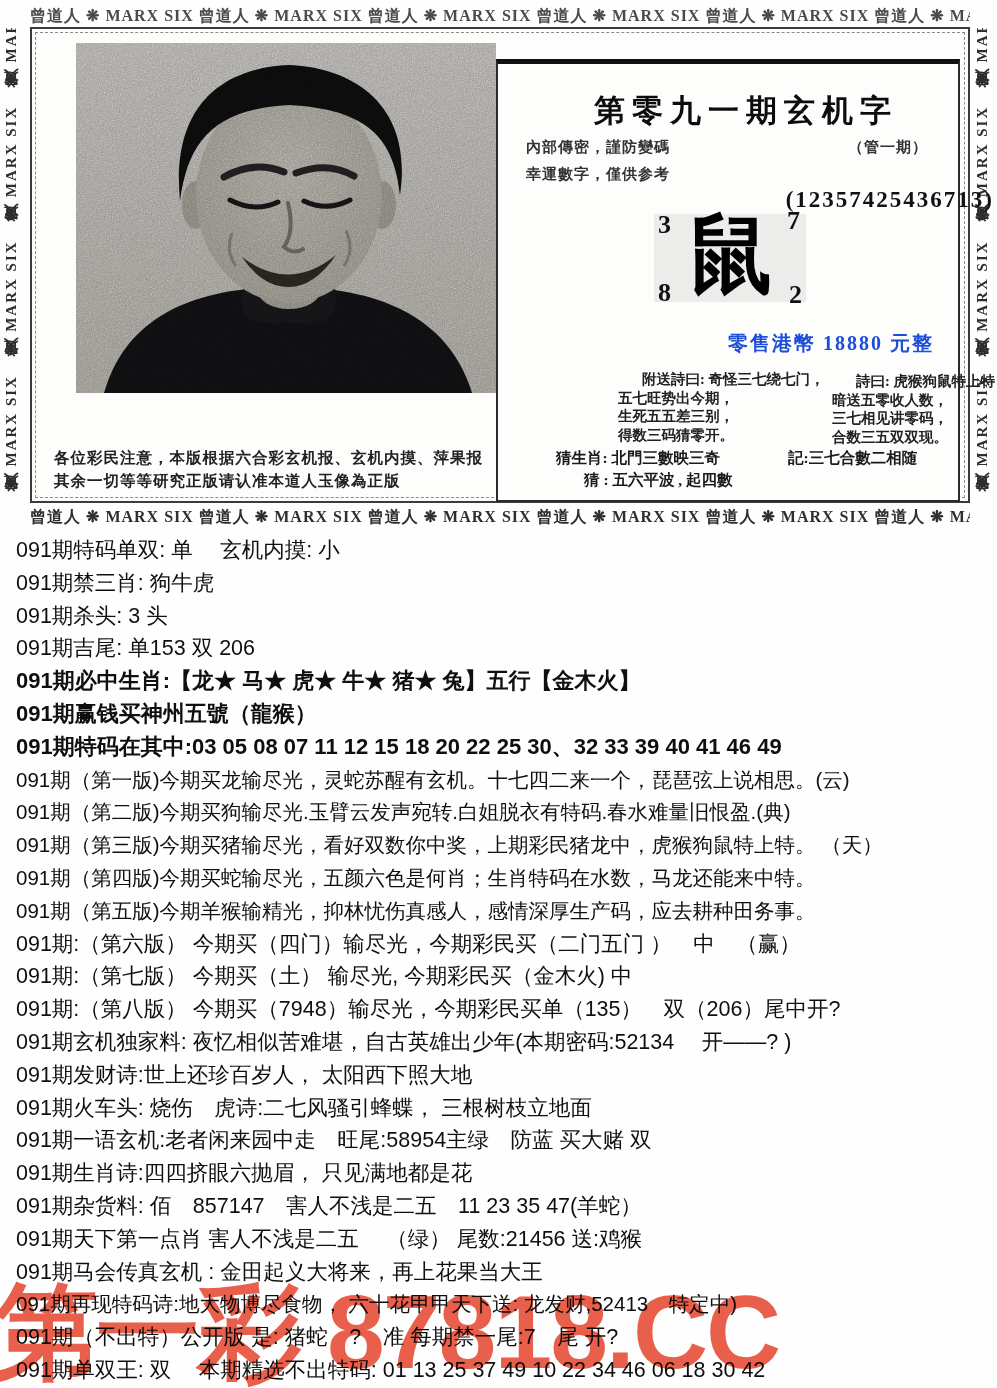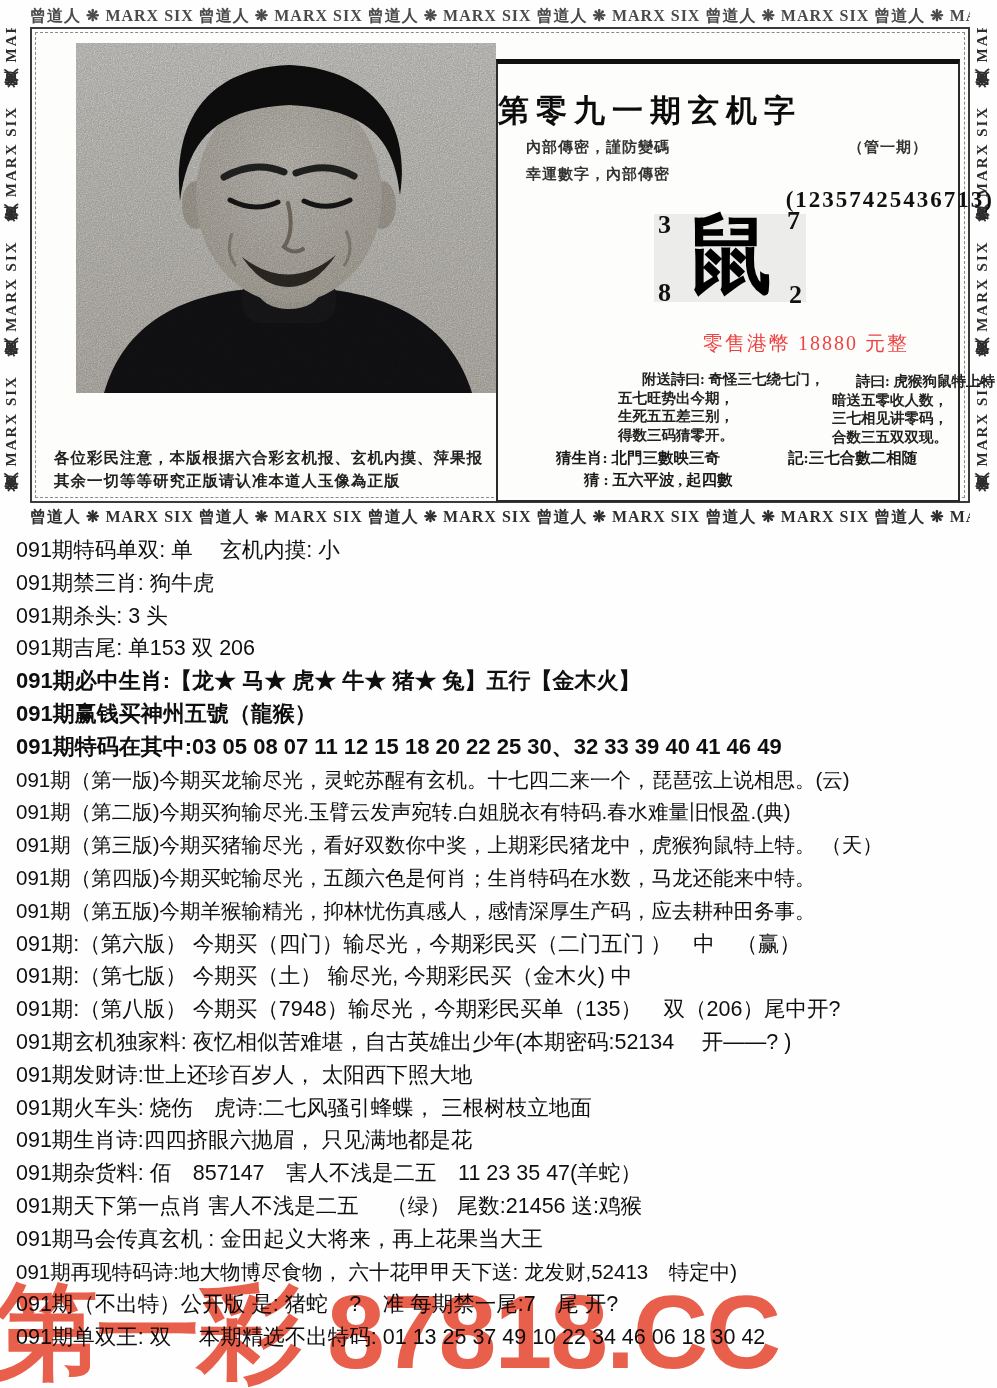--- a/index.html
+++ b/index.html
@@ -44,21 +44,21 @@
     letter-spacing:1px;color:#222;white-space:nowrap;
   }
   .note1{top:419px;}
   .note2{top:442px;}
   
   .mystery{
     position:absolute;left:464px;top:30px;width:460px;height:436px;
     border:2px solid #2a2a2a;border-top:5px solid #111;background:#fdfdfc;
   }
   .m-title{
-    position:absolute;top:26px;left:0;width:100%;text-align:left;
+    position:absolute;top:26px;left:18px;width:100%;text-align:center;
     font-family:"Liberation Serif",serif;font-weight:bold;font-size:31px;
     letter-spacing:7px;color:#0c0c0c;
   }
   .m-sub{position:absolute;font-family:"Liberation Serif",serif;font-weight:bold;
     font-size:15px;color:#333;letter-spacing:1px;white-space:nowrap;}
   .m-sub1{top:74px;left:28px;}
   .m-sub1b{top:74px;right:30px;}
   .m-sub2{top:101px;left:28px;}
   .m-lucky{
     position:absolute;top:123px;left:0;width:100%;text-align:right;
@@ -71,23 +71,23 @@
     font-family:"Liberation Serif",serif;font-weight:bold;font-size:86px;
     line-height:110px;color:#000;
   }
   .zc{position:absolute;font-family:"Liberation Serif",serif;font-size:26px;
     font-weight:bold;color:#111;}
   .zc.tl{left:4px;top:-4px;}
   .zc.tr{right:6px;top:-8px;}
   .zc.bl{left:4px;bottom:-6px;}
   .zc.br{right:4px;bottom:-8px;}
   .m-price{
-    position:absolute;top:266px;left:205px;
-    font-family:"Liberation Serif",serif;font-weight:normal;font-size:20px;
-    letter-spacing:2px;color:#ef4444;white-space:nowrap;
+    position:absolute;top:266px;left:230px;
+    font-family:"Liberation Serif",serif;font-weight:bold;font-size:20px;
+    letter-spacing:2px;color:#1d4ed8;white-space:nowrap;
   }
   .poems{position:absolute;top:306px;left:0;width:100%;}
   .poem-label{font-family:"Liberation Serif",serif;font-weight:bold;font-size:14.5px;color:#222;padding-left:24px;}
   .poem-line{font-family:"Liberation Serif",serif;font-weight:bold;font-size:14.5px;
     color:#222;line-height:18.5px;white-space:nowrap;}
   .pl{position:absolute;left:46px;top:0;}
   .pl .poem-line{margin-left:74px;}
   .pl .first{display:inline-block;margin-left:0;}
   .pr{position:absolute;left:290px;top:2px;}
   .pr .poem-line{margin-left:44px;}
@@ -162,21 +162,21 @@
         <rect width="420" height="350" filter="url(#grain)" opacity="0.32"></rect>
       </svg>
     </div>
     <div class="photo-note note2">其余一切等等研究正版请认准本道人玉像為正版</div>
     <div class="photo-note note1">各位彩民注意，本版根据六合彩玄机报、玄机内摸、萍果报</div>
 
     <div class="mystery">
       <div class="m-title">第零九一期玄机字</div>
       <div class="m-sub m-sub1">內部傳密，謹防變碼</div>
       <div class="m-sub m-sub1b">（管一期）</div>
-      <div class="m-sub m-sub2">幸運數字，內部傳密</div>
+      <div class="m-sub m-sub2">幸運數字，僅供参考</div>
       <div class="m-lucky">(12357425436713)</div>
 
       <div class="zbox">
         <div class="zc tl">3</div>
         <div class="zc tr">7</div>
         <div class="zc bl">8</div>
         <div class="zc br">2</div>
         <div class="zchar">鼠</div>
       </div>
 
@@ -217,20 +217,21 @@
     <div class="line sm">091期（第二版)今期买狗输尽光.玉臂云发声宛转.白姐脱衣有特码.春水难量旧恨盈.(典)</div>
     <div class="line sm">091期（第三版)今期买猪输尽光，看好双数你中奖，上期彩民猪龙中，虎猴狗鼠特上特。 （天）</div>
     <div class="line sm">091期（第四版)今期买蛇输尽光，五颜六色是何肖；生肖特码在水数，马龙还能来中特。</div>
     <div class="line sm">091期（第五版)今期羊猴输精光，抑林忧伤真感人，感情深厚生产码，应去耕种田务事。</div>
     <div class="line">091期:（第六版） 今期买（四门）输尽光，今期彩民买（二门五门 ）　中　（赢）</div>
     <div class="line">091期:（第七版） 今期买（土） 输尽光,  今期彩民买（金木火)  中</div>
     <div class="line">091期:（第八版） 今期买（7948）输尽光，今期彩民买单（135）　双（206）尾中开?</div>
     <div class="line">091期玄机独家料: 夜忆相似苦难堪，自古英雄出少年(本期密码:52134　 开——? )</div>
     <div class="line">091期发财诗:世上还珍百岁人， 太阳西下照大地</div>
     <div class="line">091期火车头: 烧伤　虎诗:二七风骚引蜂蝶， 三根树枝立地面</div>
+    <div class="line">091期一语玄机:老者闲来园中走　旺尾:58954主绿　防蓝  买大赌  双</div>
     <div class="line">091期生肖诗:四四挤眼六抛眉， 只见满地都是花</div>
     <div class="line">091期杂货料:  佰　857147　害人不浅是二五　11 23 35 47(羊蛇）</div>
     <div class="line">091期天下第一点肖  害人不浅是二五　 （绿）  尾数:21456  送:鸡猴</div>
     <div class="line">091期马会传真玄机 : 金田起义大将来，再上花果当大王</div>
     <div class="line sm">091期再现特码诗:地大物博尽食物， 六十花甲甲天下送:  龙发财,52413　特定中)</div>
     <div class="line">091期（不出特）公开版 是:  猪蛇　?　准  每期禁一尾:7　尾  开?</div>
     <div class="line">091期单双王: 双　 本期精选不出特码: 01 13 25 37 49 10 22 34 46 06 18 30 42</div>
   </div>
 
   <div class="watermark" style="color: rgb(232, 81, 59);">第一彩 87818.CC</div>

